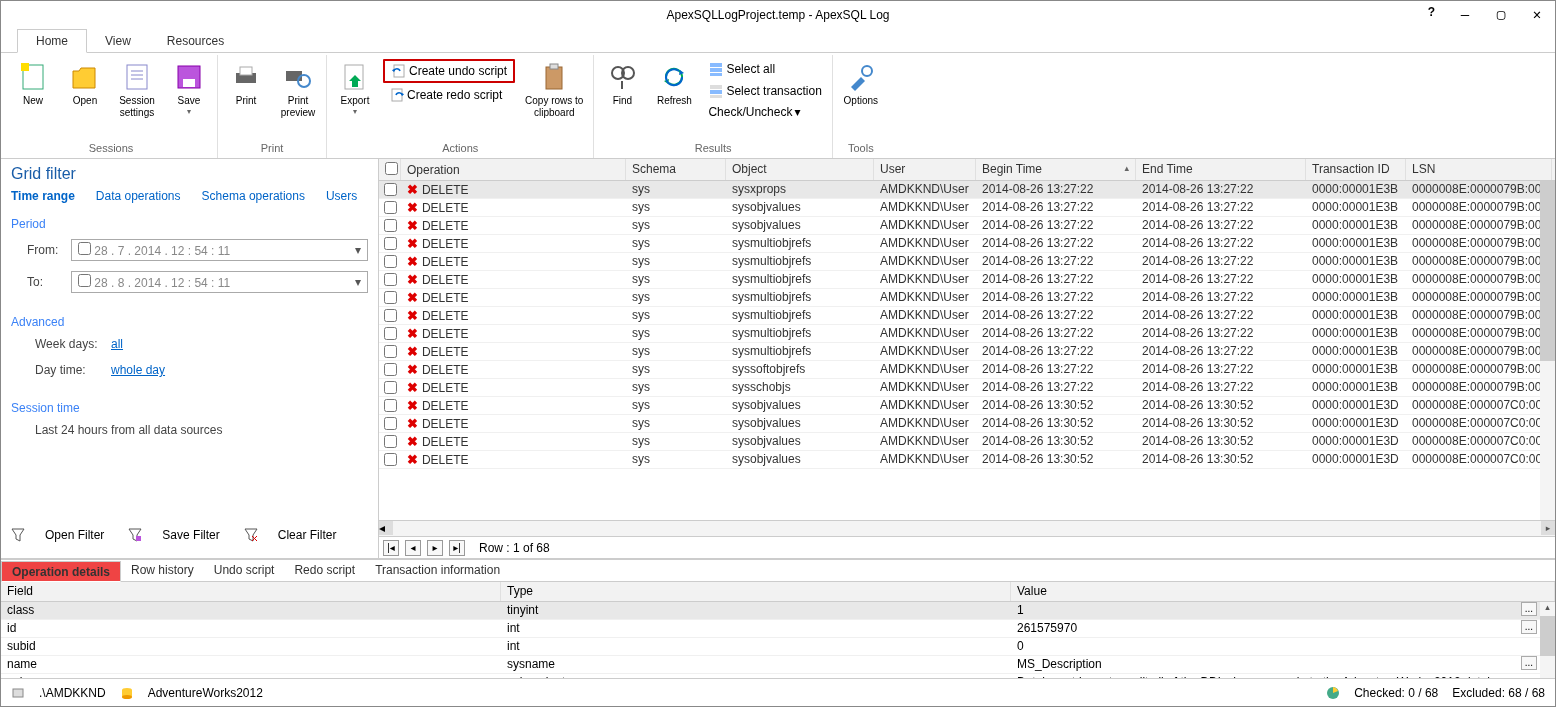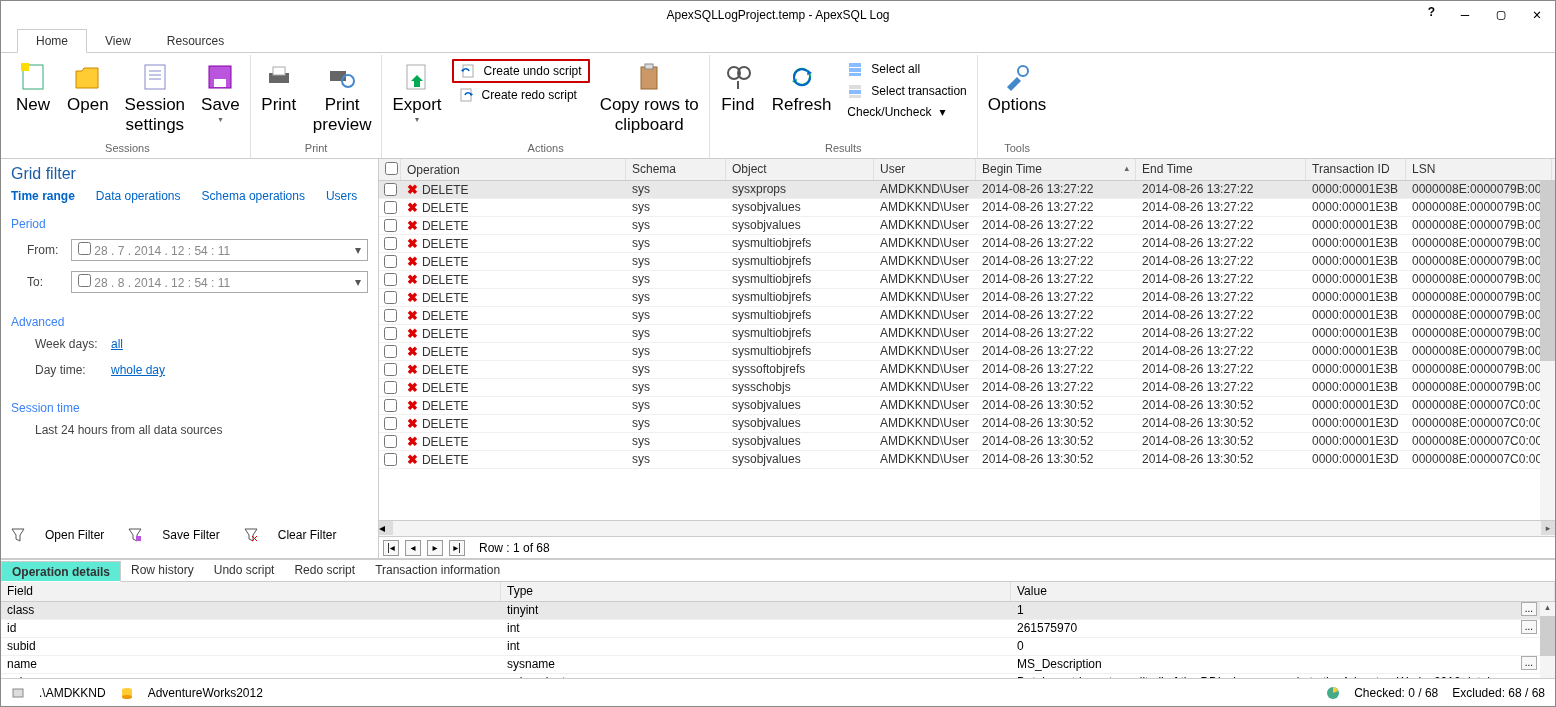--- a/index.html
+++ b/index.html
@@ -18,24 +18,24 @@
 .tabstrip .tab.active { border: 1px solid #ccc; border-bottom: 1px solid #fff; position: relative; top: 1px; background: #fff; }
 
 
 .ribbon { border-bottom: 1px solid #ccc; background: #fff; padding: 2px 4px 0; display: flex; height: 106px; }
 .rgroup { border-right: 1px solid #e0e0e0; display: flex; flex-direction: column; padding: 2px 4px; }
 .rgroup:last-child { border-right: none; }
 .rgroup .items { flex: 1; display: flex; align-items: flex-start; gap: 4px; }
 .rgroup .grouplabel { text-align: center; font-size: 11px; color: #666; padding: 2px 0; }
 .rbtn-large { display: flex; flex-direction: column; align-items: center; justify-content: flex-start; padding: 4px 6px; cursor: pointer; min-width: 48px; }
 .rbtn-large .ricon { width: 32px; height: 32px; display: flex; align-items: center; justify-content: center; margin-bottom: 2px; }
-.rbtn-large .rlabel { font-size: 17px; text-align: center; line-height: 1.2; }
+.rbtn-large .rlabel { font-size: 10px; text-align: center; line-height: 1.2; }
 .rbtn-large .chev { font-size: 8px; color: #666; }
 .rcol { display: flex; flex-direction: column; gap: 2px; padding-top: 2px; }
-.rbtn-small { display: flex; align-items: center; gap: 8px; padding: 2px 6px; cursor: pointer; font-size: 11px; white-space: nowrap; }
+.rbtn-small { display: flex; align-items: center; gap: 2px; padding: 2px 6px; cursor: pointer; font-size: 11px; white-space: nowrap; }
 .rbtn-small .ricon-s { width: 16px; height: 16px; }
 .highlight-box { border: 2px solid #c00; border-radius: 1px; }
 
 
 .mainarea { flex: 1; display: flex; border-bottom: 1px solid #ccc; overflow: hidden; }
 
 
 .filterpane { width: 378px; border-right: 1px solid #ccc; display: flex; flex-direction: column; padding: 6px 10px; overflow: hidden; }
 .filterpane h2 { font-size: 16px; color: #1a5da8; font-weight: normal; margin-bottom: 6px; }
 .filterpane .ftabs { display: flex; gap: 21px; margin-bottom: 12px; }
@@ -82,21 +82,21 @@
 .col-et  { width: 170px; }
 .col-tid { width: 100px; }
 .col-lsn { width: 146px; }
 
 .xicon { color:#d00; font-weight:bold; font-size:13px; line-height:1; }
 
 
 .detailspane { height: 119px; border-top: 1px solid #ccc; display: flex; flex-direction: column; }
 .dtabs { display: flex; height: 22px; border-bottom: 1px solid #ccc; }
 .dtabs .dtab { padding: 3px 10px; cursor: pointer; color: #333; }
-.dtabs .dtab.active { background: #5eead4; border: 1px solid #ccc; border-bottom: 1px solid #fff; font-weight: bold; position: relative; top: 1px; }
+.dtabs .dtab.active { background: #ef4444; border: 1px solid #ccc; border-bottom: 1px solid #fff; font-weight: bold; position: relative; top: 1px; }
 .dhead { display: flex; background: #f2f2f2; height: 20px; border-bottom: 1px solid #ccc; }
 .dhead div { padding: 2px 6px; border-right: 1px solid #e0e0e0; }
 .dbody { flex: 1; overflow: hidden; position: relative; }
 .drow { display: flex; height: 18px; border-bottom: 1px solid #f0f0f0; }
 .drow.sel { background: #e8e8e8; }
 .drow div { padding: 1px 6px; overflow: hidden; white-space: nowrap; }
 .drow .dots { position: absolute; right: 18px; border:1px solid #aaa; padding:0 3px; font-size:10px; line-height:12px; cursor:pointer; background:#f8f8f8; }
 .col-d-f { width: 500px; }
 .col-d-t { width: 510px; }
 .col-d-v { flex: 1; }

